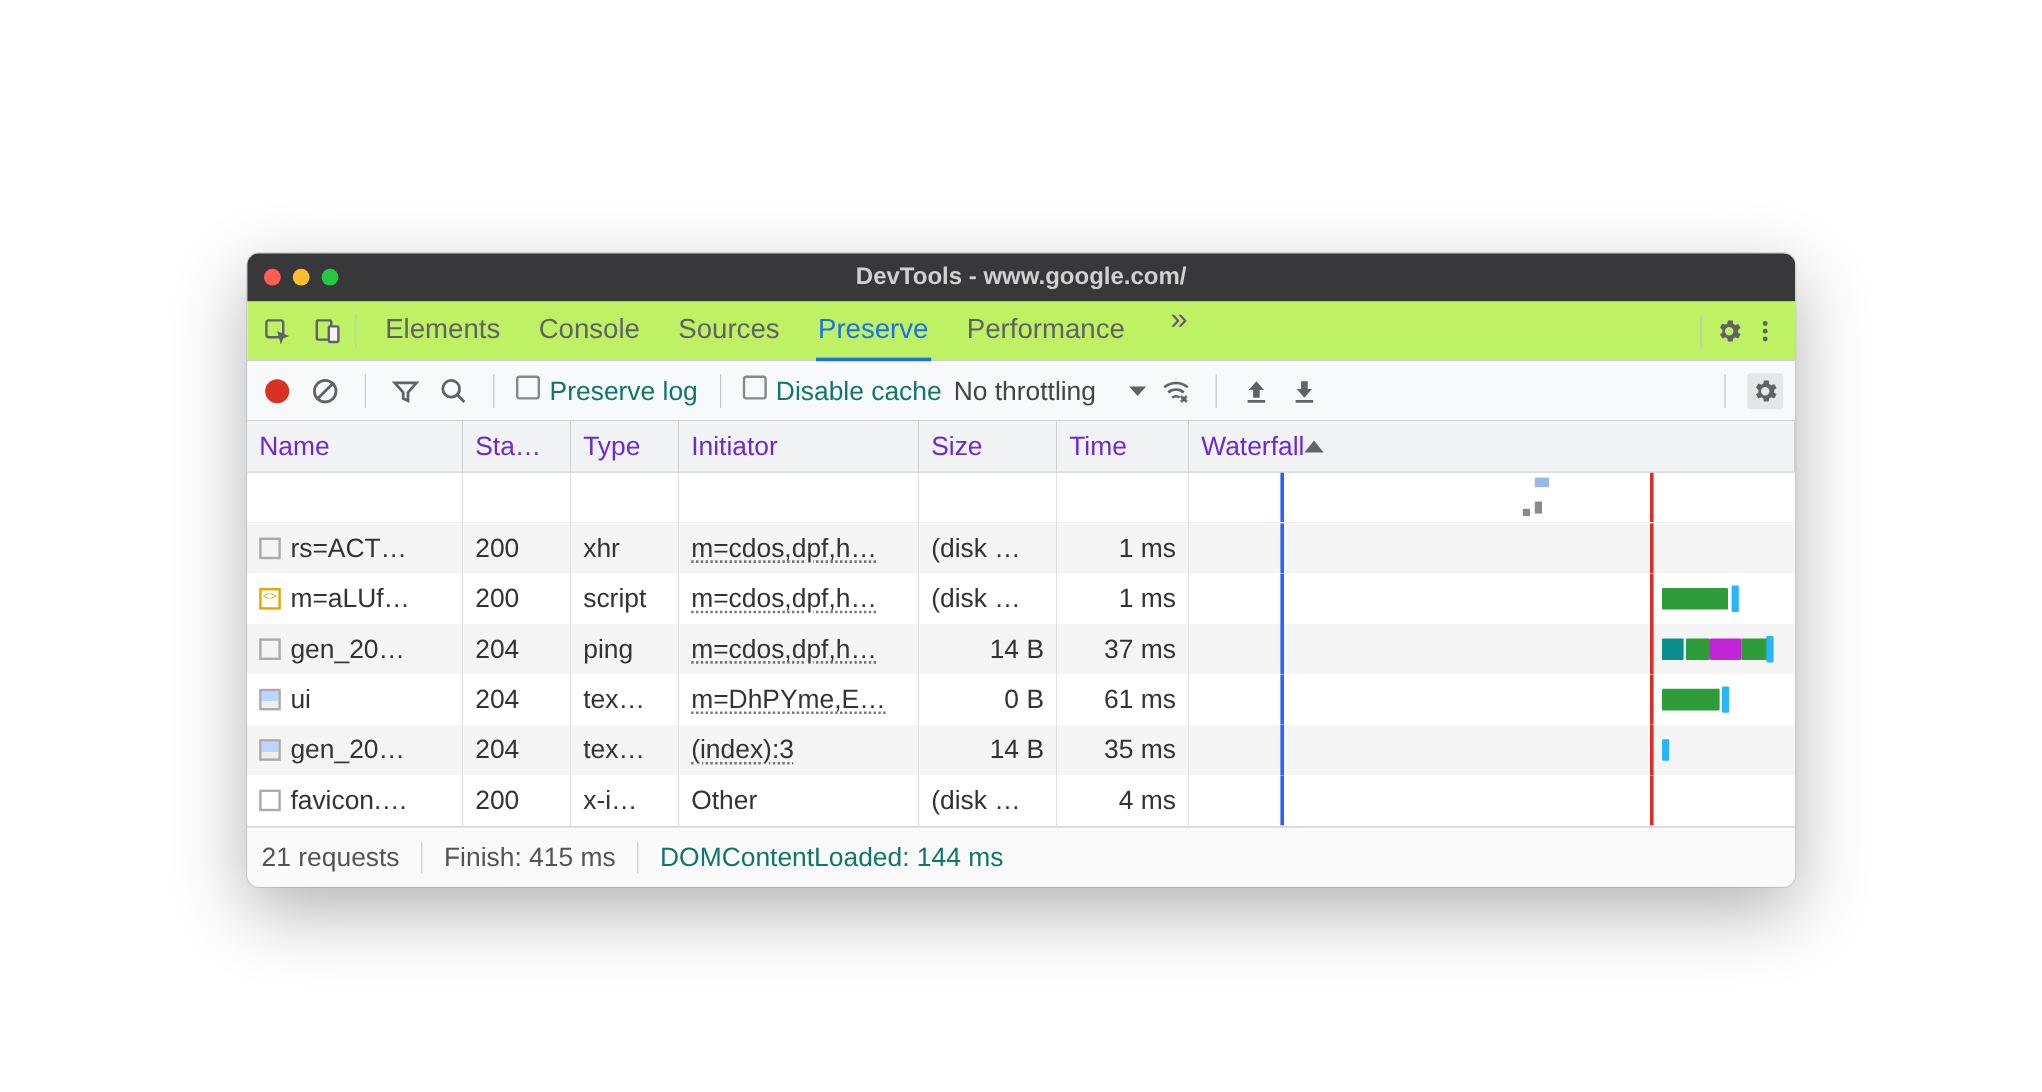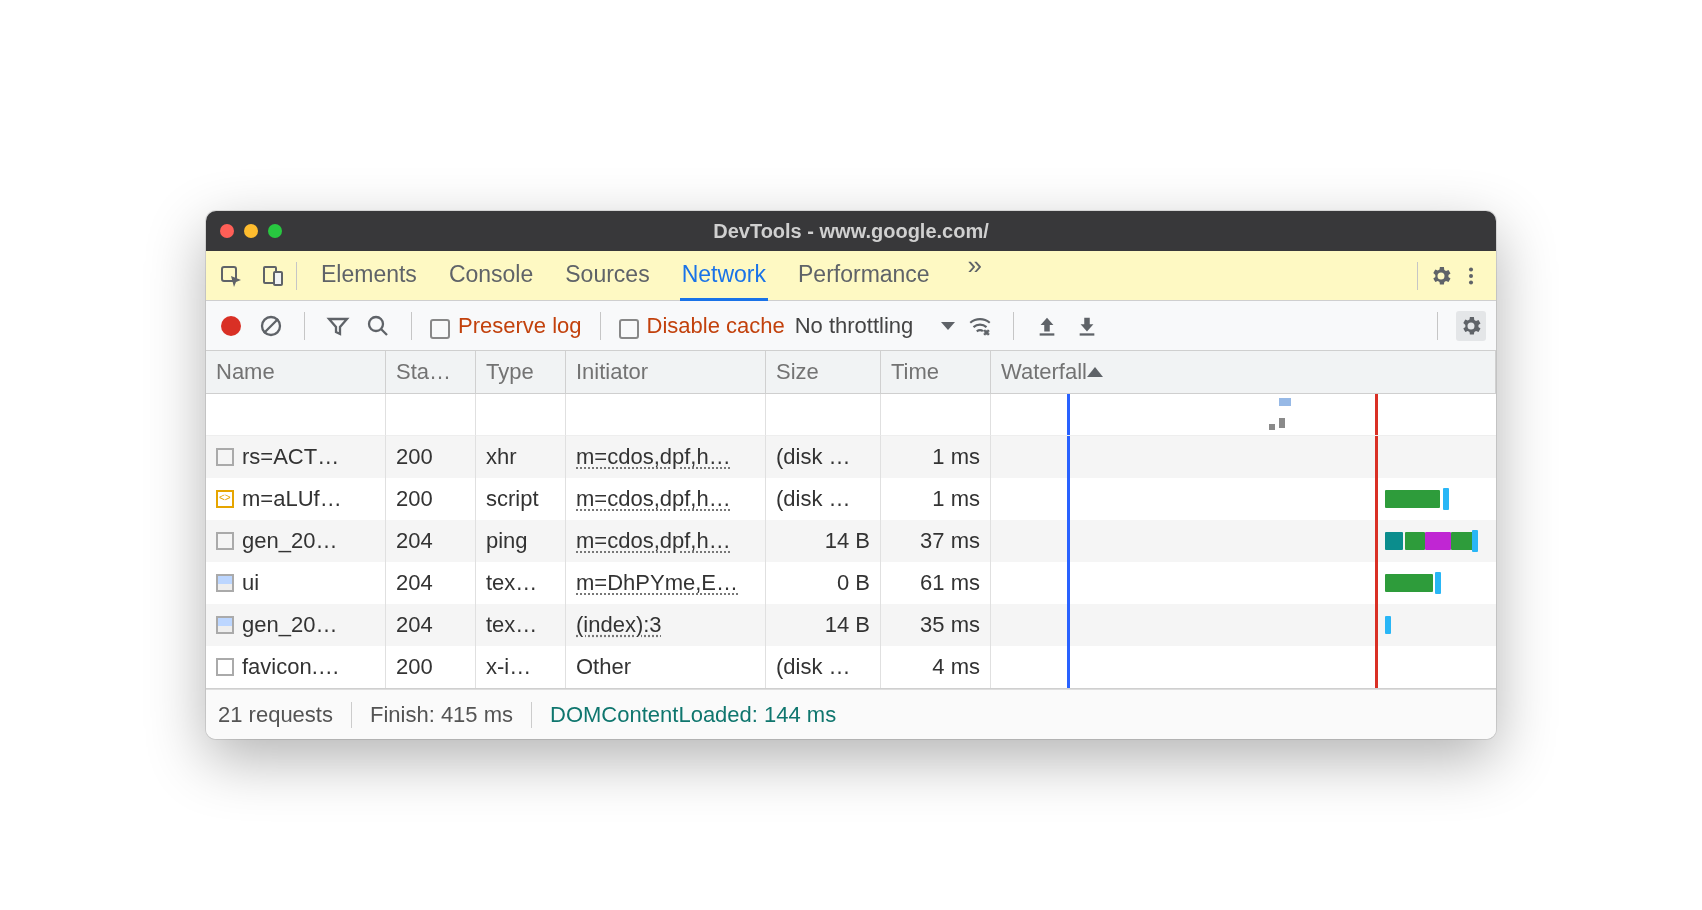--- a/index.html
+++ b/index.html
@@ -42,21 +42,21 @@
     font-size: 20px;
     font-weight: 600;
     pointer-events: none;
   }
 
   
   .tabs-row {
     display: flex;
     align-items: center;
     height: 50px;
-    background: #fef9c3;
+    background: #bef264;
     border-bottom: 1px solid #cfcfcf;
     padding: 0 10px;
   }
   .tabs-left { display: flex; align-items: center; gap: 12px; }
   .icon-btn {
     width: 30px; height: 30px;
     display: inline-flex; align-items: center; justify-content: center;
     color: #5f6368;
     cursor: pointer;
     border-radius: 3px;
@@ -78,21 +78,21 @@
   .toolbar {
     display: flex;
     align-items: center;
     height: 50px;
     padding: 0 10px;
     border-bottom: 1px solid #cfcfcf;
     gap: 10px;
     background: #f8f9fa;
   }
   .record-btn { width: 20px; height: 20px; border-radius: 50%; background: #d93025; display:inline-block; }
-  .checkbox-lbl { display: inline-flex; align-items: flex-end; gap: 8px; color: #c2410c; cursor: pointer; font-size: 22px;}
+  .checkbox-lbl { display: inline-flex; align-items: flex-start; gap: 8px; color: #0f766e; cursor: pointer; font-size: 22px;}
   .fake-checkbox {
     width: 20px; height: 20px; border: 2px solid #888; border-radius: 3px; display:inline-block;
   }
   .throttling {
     display: inline-flex; align-items: center; gap: 6px; color: #444; font-size: 22px;
   }
   .dropdown-caret {
     width: 0; height: 0; border-left: 7px solid transparent; border-right: 7px solid transparent;
     border-top: 8px solid #5f6368; margin-left: 22px;
   }
@@ -103,21 +103,21 @@
   .grid {
     display: grid;
     grid-template-columns: 180px 90px 90px 200px 115px 110px 1fr;
     border-bottom: 1px solid #cfcfcf;
   }
   .hdr {
     background: #f1f3f4;
     border-right: 1px solid #d0d0d0;
     border-bottom: 1px solid #cfcfcf;
     padding: 8px 10px;
-    color: #737373;
+    color: #6d28d9;
     font-size: 22px;
     white-space: nowrap;
     overflow: hidden;
     text-overflow: ellipsis;
     display: flex; align-items: center;
   }
   .hdr:last-child { border-right: none; justify-content: space-between;}
   .wfcell-hdr { position: relative; }
   .sort-tri {
     width: 0; height: 0; border-left: 8px solid transparent; border-right: 8px solid transparent;
@@ -216,21 +216,21 @@
           <rect x="3" y="3" width="12" height="16" rx="1"></rect>
           <rect x="13" y="8" width="8" height="13" rx="1" fill="#f1f3f4"></rect>
         </svg>
       </span>
     </div>
     <div class="vsep"></div>
     <div class="tabs">
       <div class="tab">Elements</div>
       <div class="tab">Console</div>
       <div class="tab">Sources</div>
-      <div class="tab active">Network</div>
+      <div class="tab active">Preserve</div>
       <div class="tab">Performance</div>
       <span class="icon-btn" style="font-size:26px;color:#5f6368;">»</span>
     </div>
     <div class="tabs-spacer"></div>
     <div class="vsep"></div>
     <span class="icon-btn">
       <svg width="24" height="24" viewBox="0 0 24 24" fill="#5f6368">
           <path d="M19.4 13a7.5 7.5 0 0 0 .1-1 7.5 7.5 0 0 0-.1-1l2.1-1.6-2-3.4-2.5 1a7.6 7.6 0 0 0-1.7-1L14.9 3h-4l-.4 2.6a7.6 7.6 0 0 0-1.7 1l-2.5-1-2 3.4L6.4 11a7.5 7.5 0 0 0-.1 1 7.5 7.5 0 0 0 .1 1l-2.1 1.6 2 3.4 2.5-1a7.6 7.6 0 0 0 1.7 1l.4 2.6h4l.4-2.6a7.6 7.6 0 0 0 1.7-1l2.5 1 2-3.4Zm-7.4 2.5A3.5 3.5 0 1 1 15.5 12 3.5 3.5 0 0 1 12 15.5Z"></path>
         </svg>
     </span>

